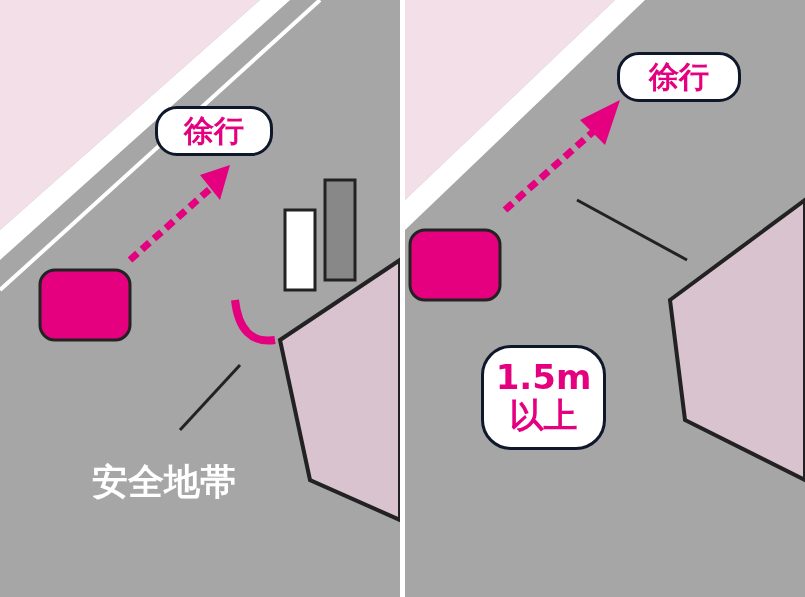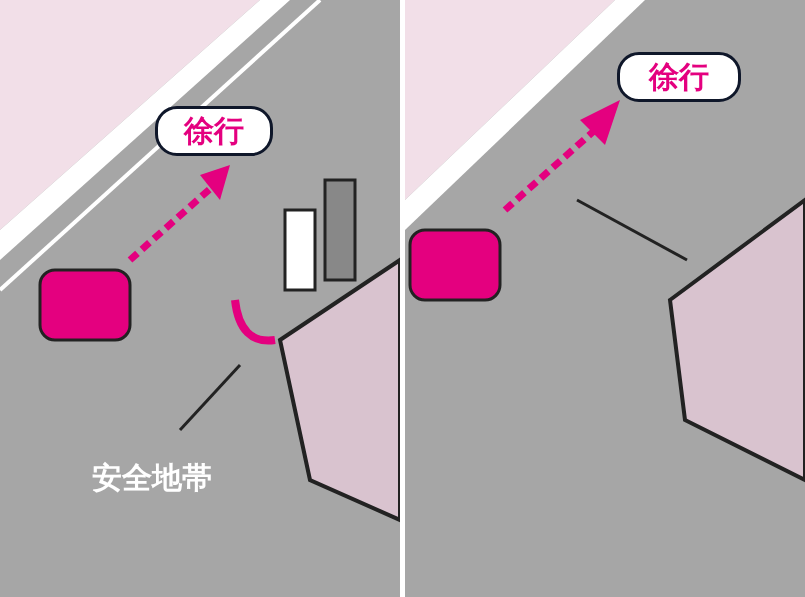--- a/index.html
+++ b/index.html
@@ -17,29 +17,33 @@
     <polygon points="280,340 400,260 400,520 310,480" fill="#d9c3cf" stroke="#222" stroke-width="4"></polygon>
     <rect x="40" y="270" width="90" height="70" rx="15" fill="#e4007f" stroke="#222" stroke-width="3"></rect>
     <line x1="130" y1="260" x2="220" y2="180" stroke="#e4007f" stroke-width="7" stroke-dasharray="10,6"></line>
     <polygon points="200,175 230,165 220,200" fill="#e4007f"></polygon>
     <rect x="285" y="210" width="30" height="80" fill="#fff" stroke="#222" stroke-width="3"></rect>
     <rect x="325" y="180" width="30" height="100" fill="#888" stroke="#222" stroke-width="3"></rect>
     <path d="M235,300 Q240,345 275,340" stroke="#e4007f" stroke-width="8" fill="none"></path>
     <line x1="180" y1="430" x2="240" y2="365" stroke="#222" stroke-width="3"></line>
   </svg>
   <div class="label" style="left:155px;top:106px;width:112px;height:44px;line-height:44px;">徐行</div>
-  <div style="position:absolute;left:92px;top:458px;color:#fff;font-weight:bold;font-size:30px;">安全地帯</div>
+  <div style="position:absolute;left:92px;top:458px;color:#fff;font-weight:bold;font-size:36px;">安全地帯</div>
 </div>
 
 <div style="position:absolute;left:400px;top:0;width:5px;height:597px;background:#fff"></div>
 
 <div class="panel" style="left:405px;width:400px;">
   <svg width="400" height="597" style="position:absolute;left:0;top:0">
     <polygon points="0,0 210,0 0,200" fill="#f2dfe8"></polygon>
     <polygon points="210,0 240,0 0,230 0,200" fill="#fff"></polygon>
     <polygon points="265,300 400,200 400,480 280,420" fill="#d9c3cf" stroke="#222" stroke-width="4"></polygon>
     <rect x="5" y="230" width="90" height="70" rx="15" fill="#e4007f" stroke="#222" stroke-width="3"></rect>
     <line x1="100" y1="210" x2="190" y2="130" stroke="#e4007f" stroke-width="7" stroke-dasharray="10,6"></line>
     <polygon points="175,120 215,100 200,145" fill="#e4007f"></polygon>
     <line x1="172" y1="200" x2="282" y2="260" stroke="#222" stroke-width="3"></line>
   </svg>
   <div class="label" style="left:212px;top:52px;width:118px;height:44px;line-height:44px;">徐行</div>
+  <div class="label" style="left:76px;top:345px;width:125px;height:105px;border-radius:30px;font-size:34px;line-height:38px;padding-top:10px;box-sizing:border-box;">
+    <div>1.5m</div>
+    <div>以上</div>
+  </div>
 </div>
 
 </body></html>

